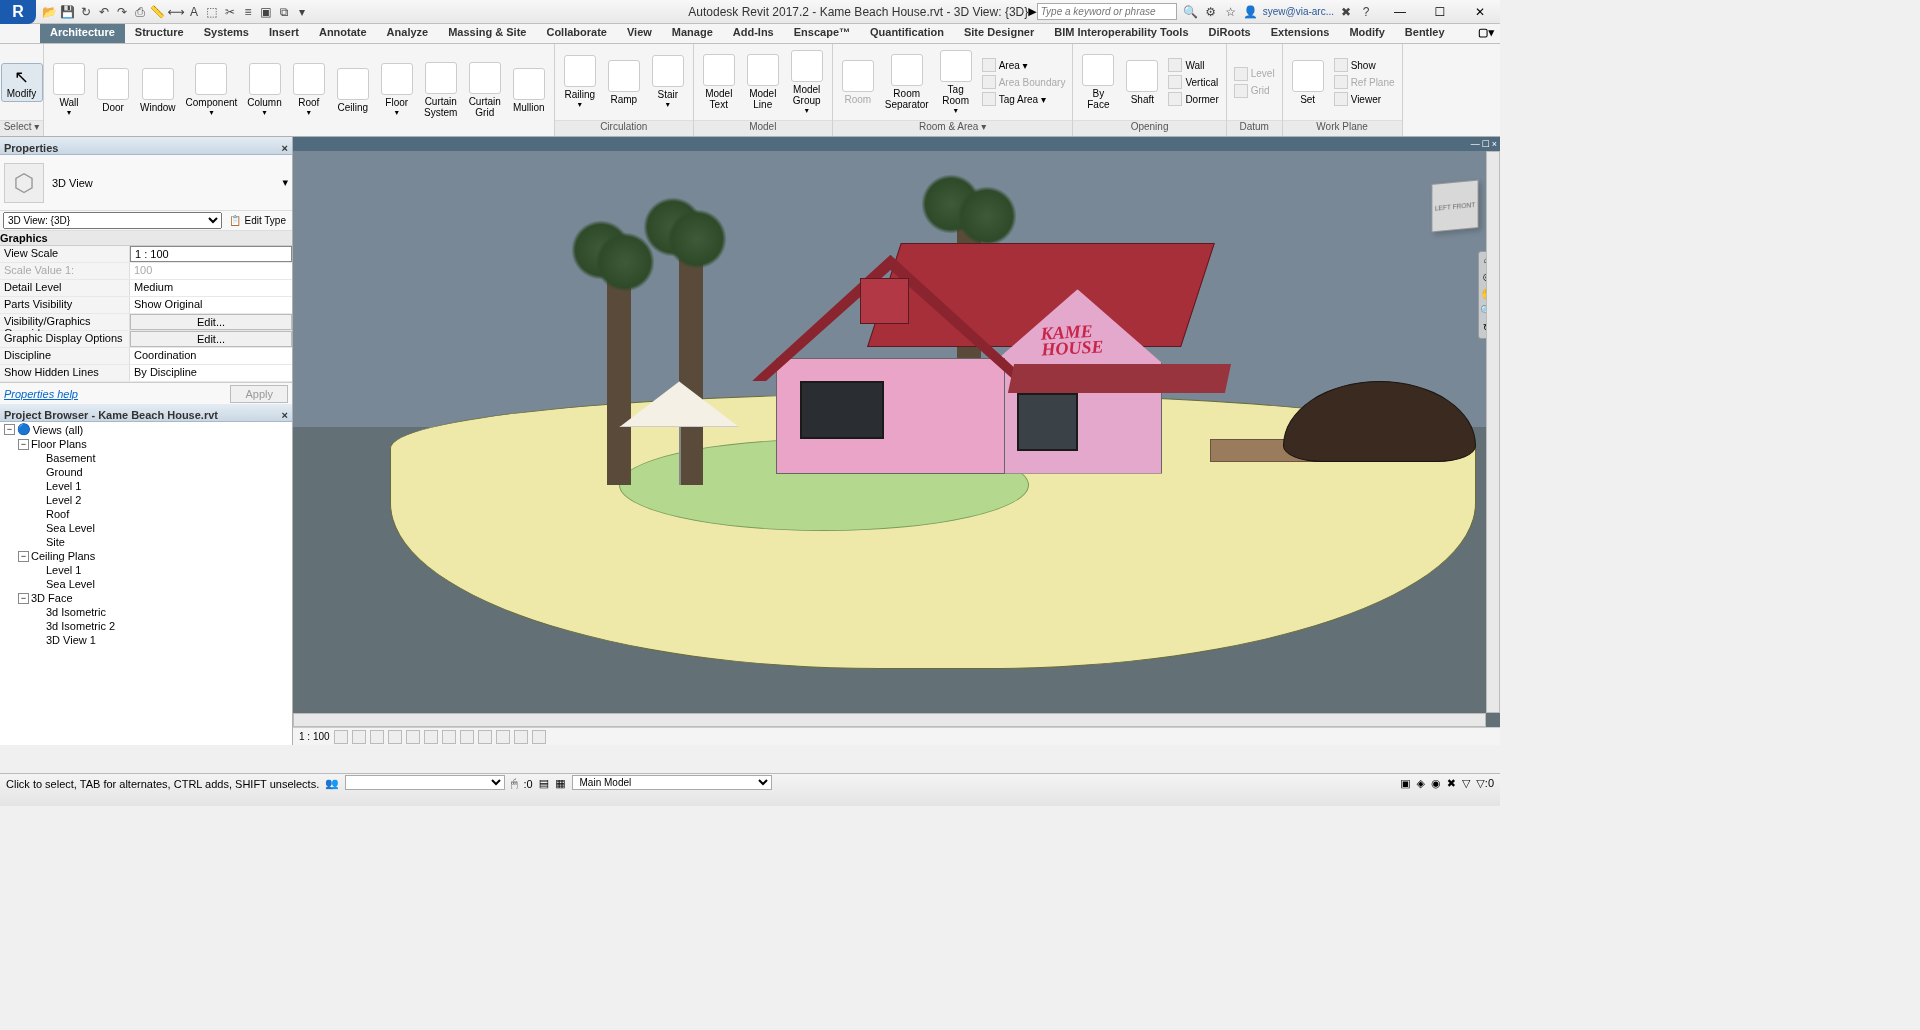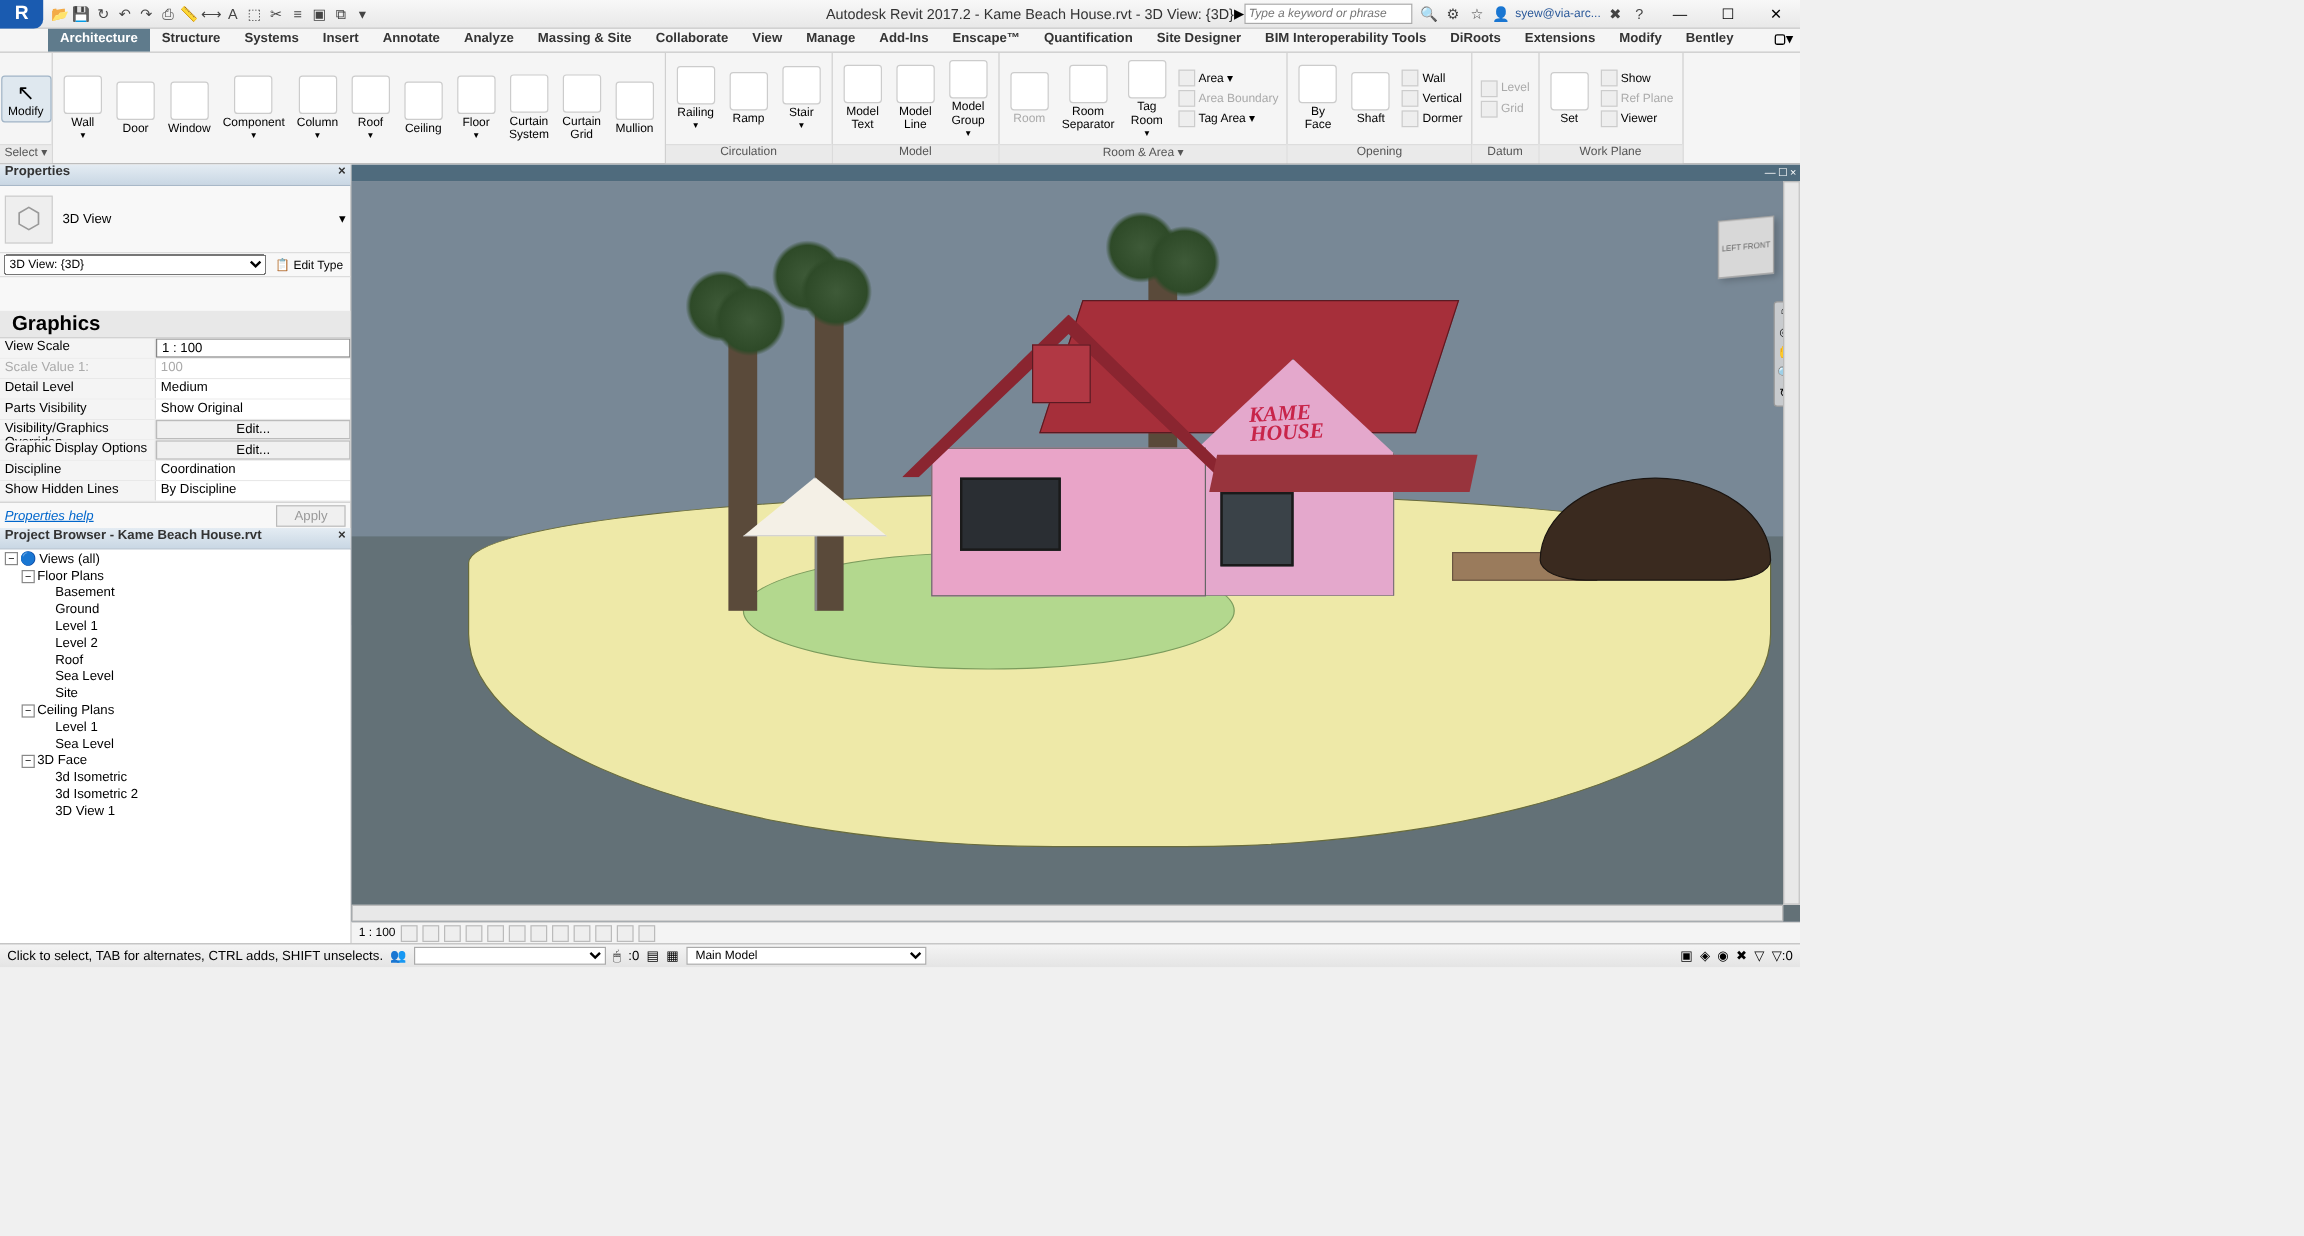--- a/index.html
+++ b/index.html
@@ -32,28 +32,28 @@
 .modify-btn { background: #dfe8ef; border: 1px solid #a0b4c6; border-radius: 3px; }
 .sml-row { display: flex; align-items: center; gap: 3px; padding: 1px 3px; font-size: 10px; cursor: pointer; white-space: nowrap; }
 .sml-stack { display: flex; flex-direction: column; gap: 1px; }
 .sml-icon { width: 14px; height: 14px; background: #eee; border: 1px solid #ccc; }
 
 
 .main { flex: 1; display: flex; overflow: hidden; }
 .left-dock { width: 293px; display: flex; flex-direction: column; border-right: 1px solid #b0b0b0; background: #f8f8f8; }
 
 
-.panel-head { height: 18px; background: linear-gradient(#e4ecf3,#c9d7e4); display: flex; align-items: flex-start; padding: 0 4px; font-size: 11px; font-weight: bold; color: #333; border-bottom: 1px solid #a8b8c8; }
+.panel-head { height: 18px; background: linear-gradient(#e4ecf3,#c9d7e4); display: flex; align-items: flex-end; padding: 0 4px; font-size: 11px; font-weight: bold; color: #333; border-bottom: 1px solid #a8b8c8; }
 .panel-head .close { margin-left: auto; font-family: Arial; cursor: pointer; font-weight: bold; }
 .type-sel { height: 56px; display: flex; align-items: center; padding: 4px; gap: 8px; border-bottom: 1px solid #ddd; }
 .type-sel .thumb { width: 40px; height: 40px; background: #eee; border: 1px solid #ccc; display: flex; align-items: center; justify-content: center; font-size: 24px; color: #999; }
 .instance-row { height: 20px; display: flex; align-items: center; padding: 0 3px; gap: 4px; border-bottom: 1px solid #ddd; }
 .instance-row select { flex: 1; height: 17px; font-size: 10px; }
 .edit-type-btn { font-size: 10px; padding: 1px 3px; cursor: pointer; }
-.prop-group-head { background: #e8e8e8; font-weight: bold; padding: 1px 10px; font-size: 17px; border-bottom: 1px solid #ccc; margin-top: 28px; }
+.prop-group-head { background: #e8e8e8; font-weight: bold; padding: 1px 0; font-size: 11px; border-bottom: 1px solid #ccc; }
 .prop-grid { overflow: auto; }
 .prop-row { display: flex; height: 17px; border-bottom: 1px solid #e8e8e8; font-size: 11px; }
 .prop-row .pn { width: 130px; padding: 1px 4px; background: #f4f4f4; border-right: 1px solid #ddd; }
 .prop-row .pv { flex: 1; padding: 1px 4px; background: #fff; }
 .prop-row .pv.boxed { border: 1px solid #888; }
 .prop-row .pv.btn { text-align: center; background: #f0f0f0; border: 1px solid #bbb; cursor: pointer; }
 .prop-foot { height: 22px; display: flex; align-items: center; padding: 0 4px; border-top: 1px solid #ccc; }
 .prop-foot a { color: #0066cc; text-decoration: underline; font-size: 11px; font-style: italic; }
 .prop-foot .apply { margin-left: auto; padding: 2px 14px; background: #f0f0f0; border: 1px solid #bbb; color: #999; }
 
@@ -98,21 +98,21 @@
 .nav-bar-r div { width: 14px; height: 14px; font-size: 10px; text-align: center; cursor: pointer; }
 .vp-sb { position: absolute; background: #e8e8e8; border: 1px solid #bbb; }
 .vp-sb.h { bottom: 0; left: 0; right: 14px; height: 14px; }
 .vp-sb.v { right: 0; top: 0; bottom: 14px; width: 14px; }
 
 
 .vcb { height: 18px; background: #f4f4f4; border-top: 1px solid #ccc; display: flex; align-items: center; gap: 4px; padding: 0 6px; font-size: 10px; }
 .vcb .vci { width: 14px; height: 14px; background: #eee; border: 1px solid #bbb; cursor: pointer; }
 
 
-.status { height: 20px; background: linear-gradient(#f4f4f4,#e4e4e4); border-top: 1px solid #bbb; display: flex; align-items: center; padding: 3px 6px; font-size: 11px; gap: 6px; }
+.status { height: 20px; background: linear-gradient(#f4f4f4,#e4e4e4); border-top: 1px solid #bbb; display: flex; align-items: flex-end; padding: 16px 6px; font-size: 11px; gap: 6px; margin-top: 28px; }
 .status .sdd { border: 1px solid #aaa; background: #fff; height: 15px; padding: 0 3px; font-size: 10px; }
 .dis { color: #aaa; }
 </style>
 </head>
 <body>
 
 <div class="title-bar">
   <div class="app-logo">R</div>
   <div class="qat">
     <span class="ico">📂</span>

